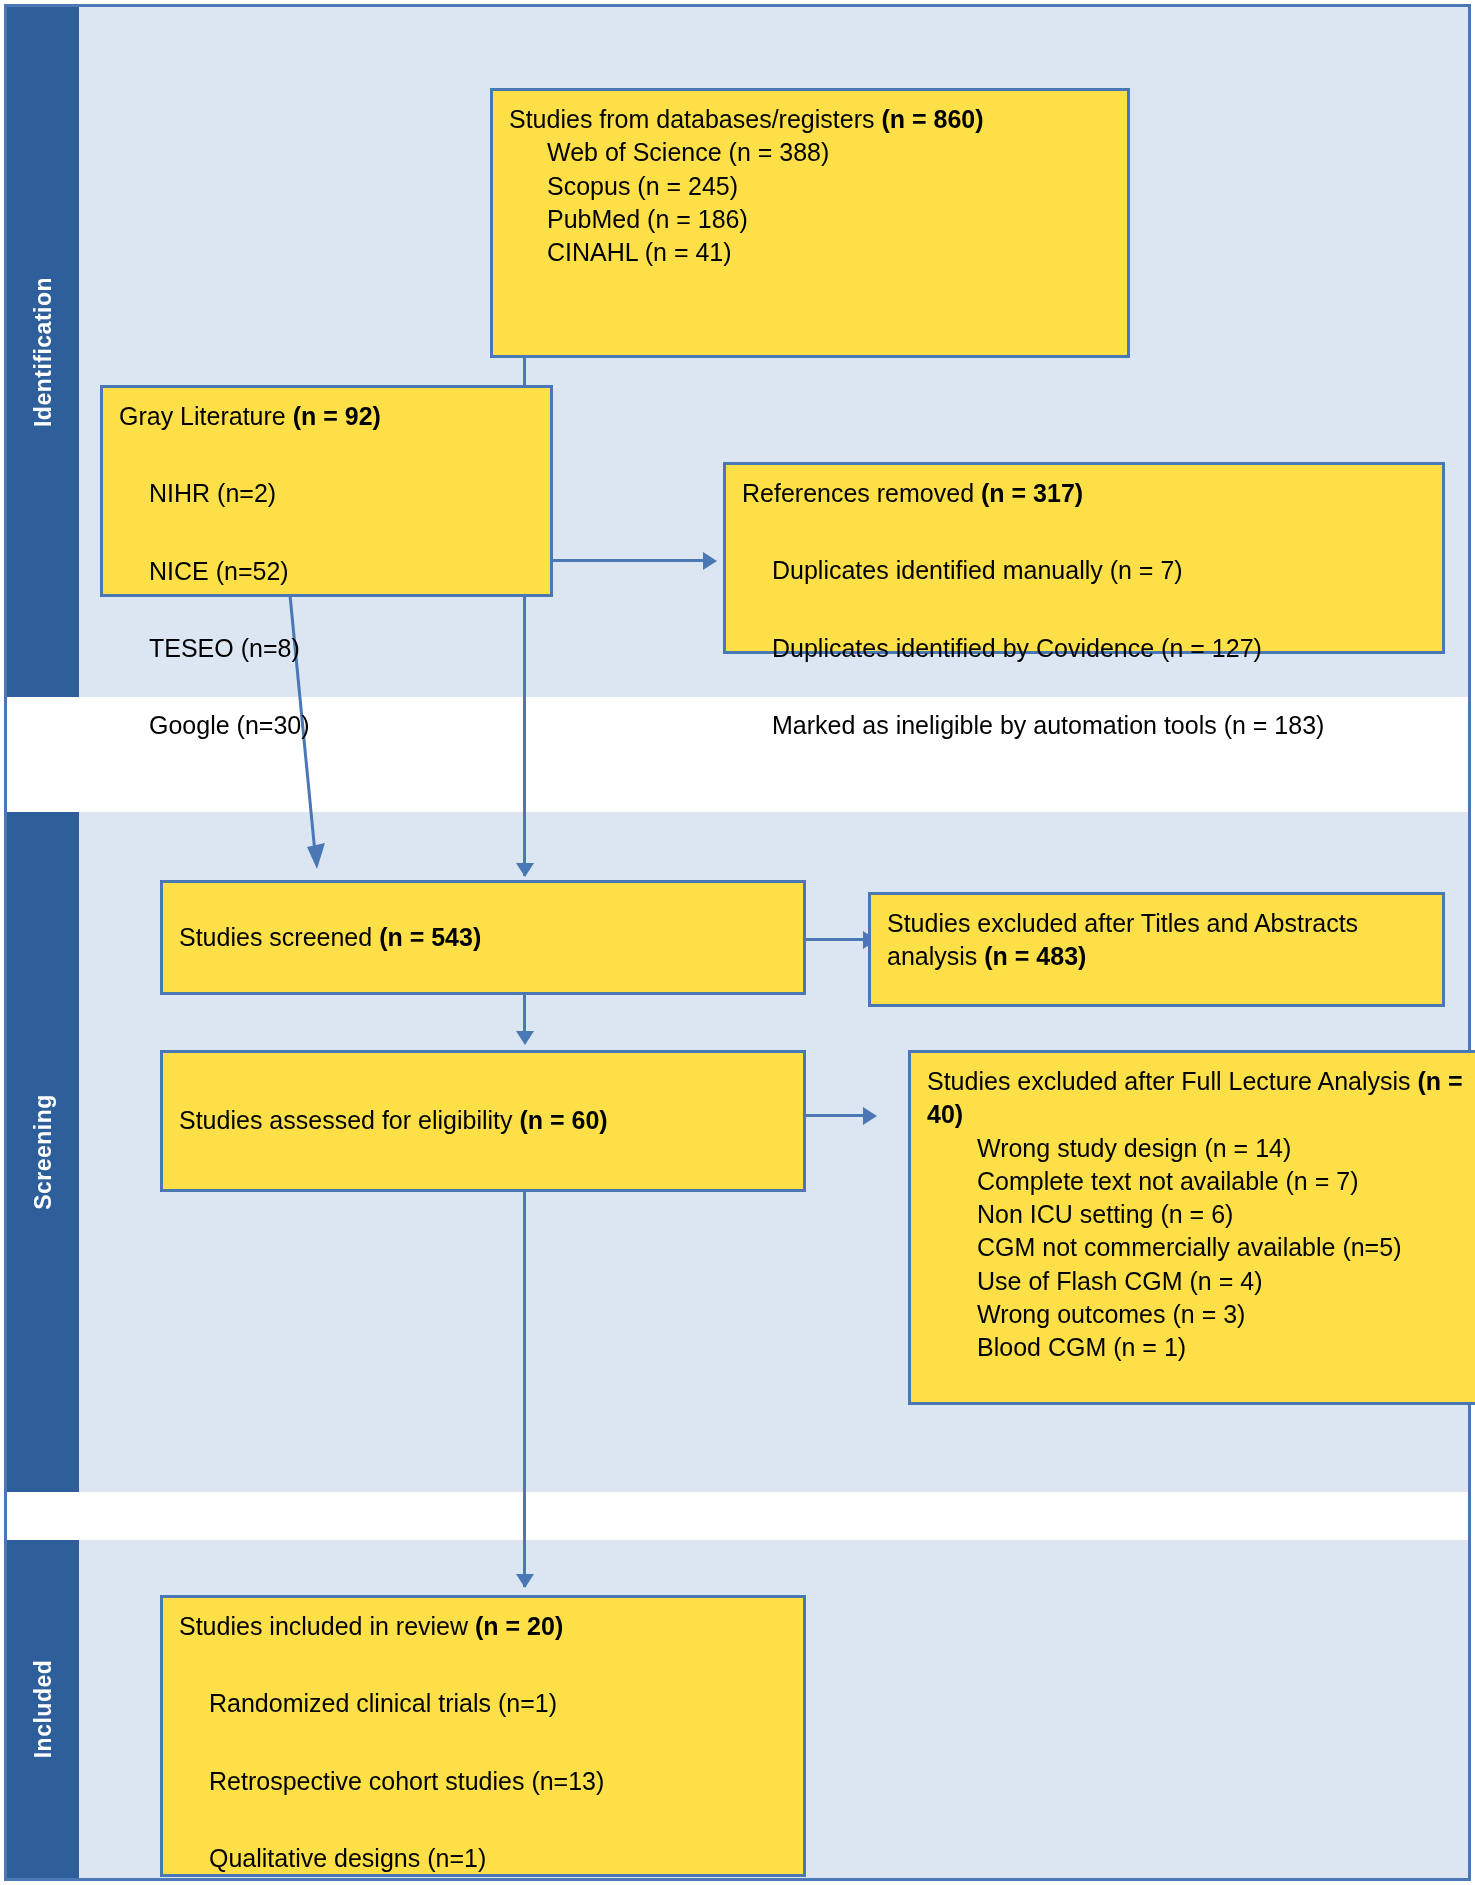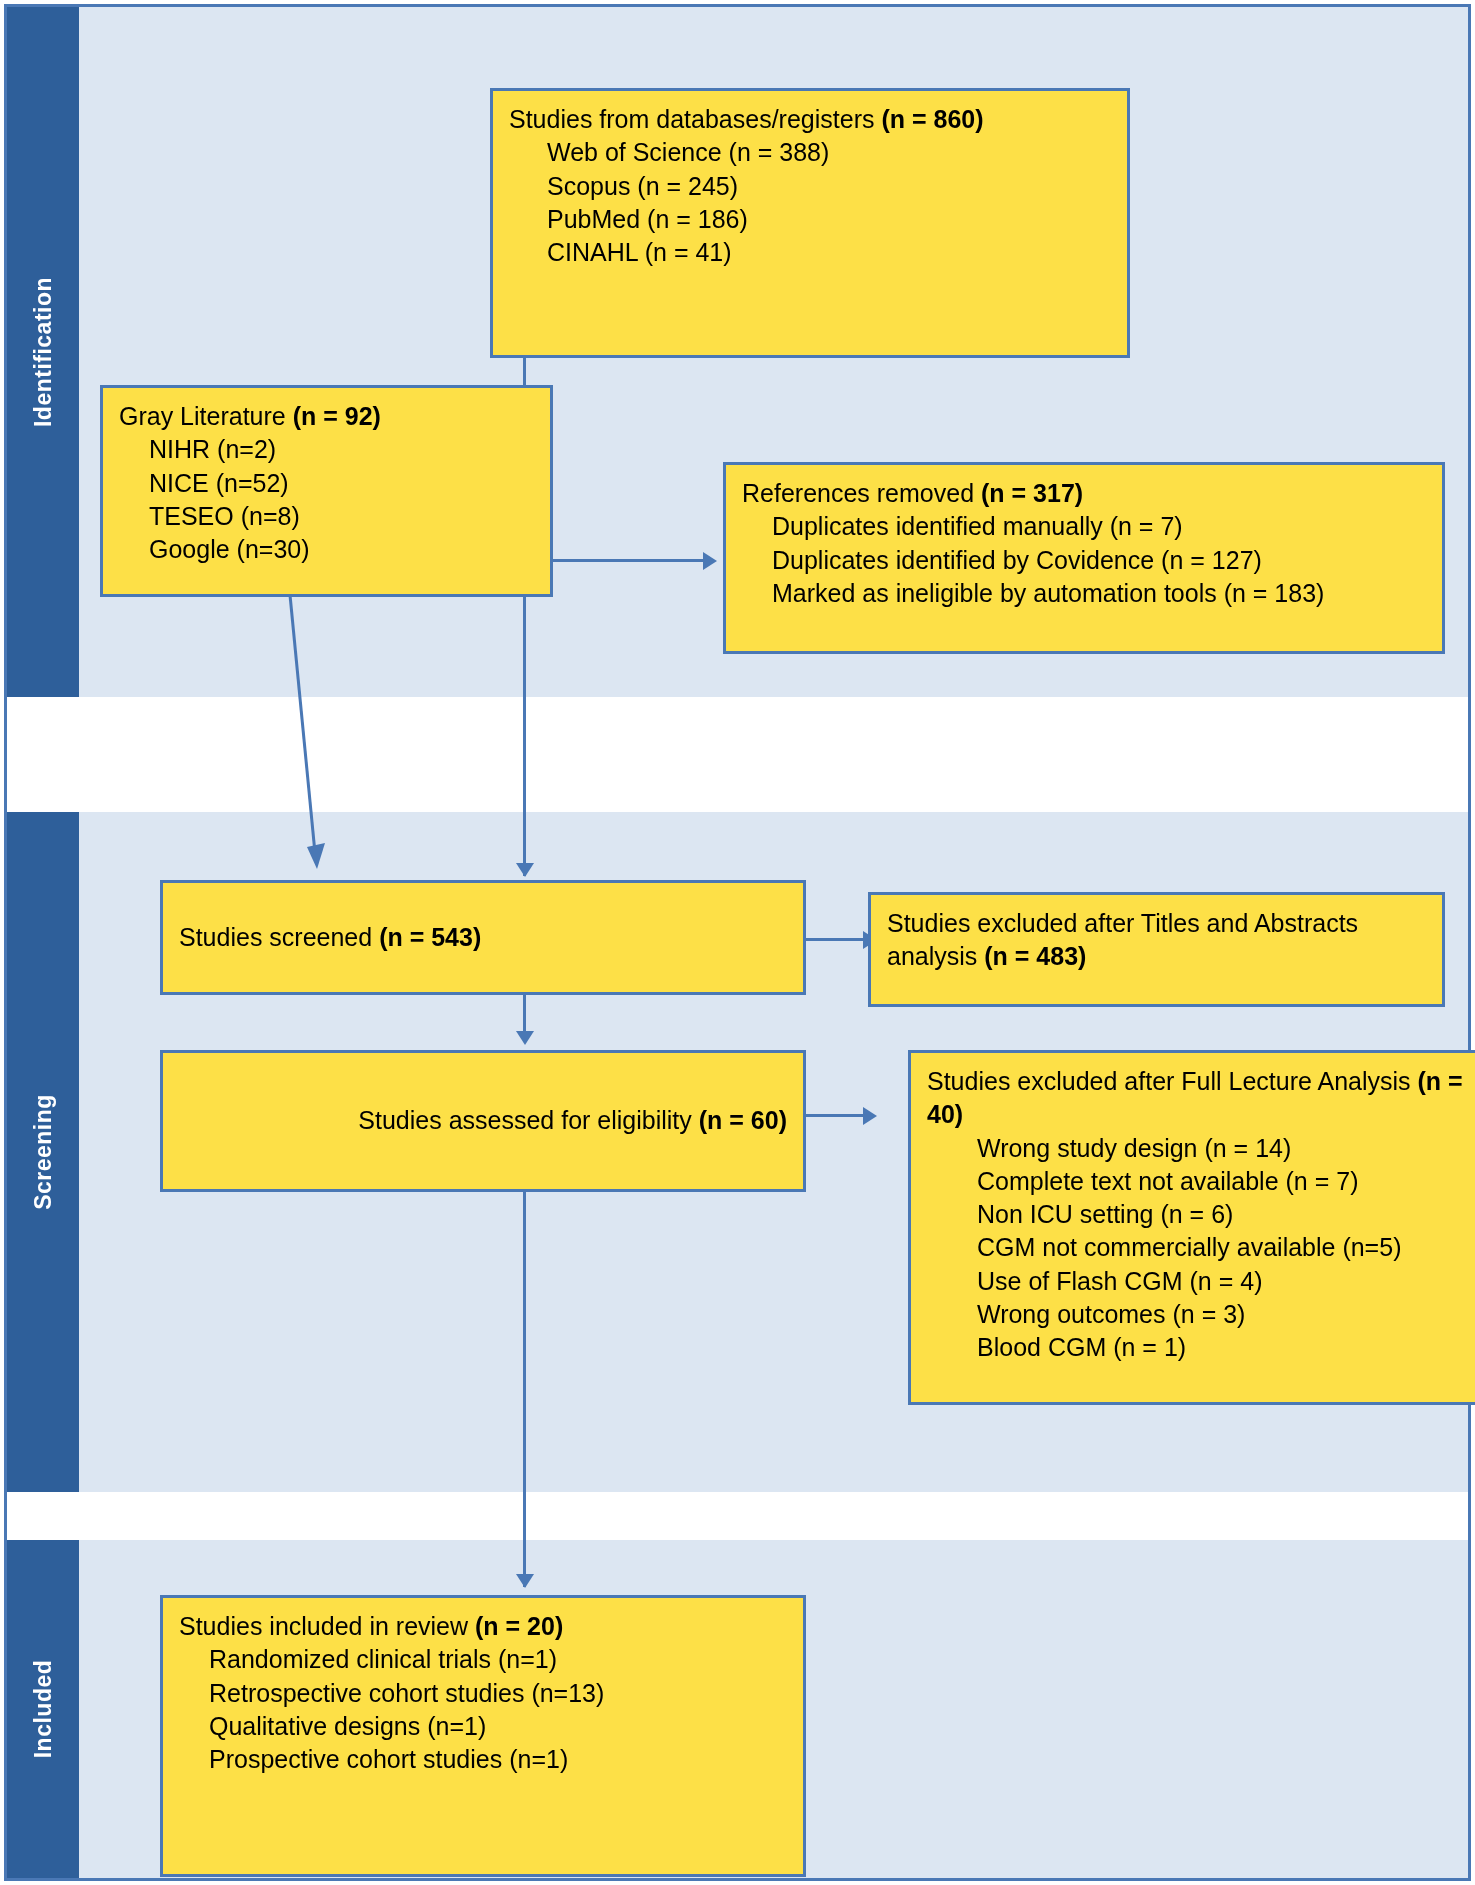--- a/index.html
+++ b/index.html
@@ -56,21 +56,21 @@
     box-sizing: border-box;
     padding: 12px 16px;
     font-size: 25px;
     color: #000000;
     line-height: 1.33;
   }
   .box .line {
     white-space: nowrap;
   }
   .box .indent1 { padding-left: 38px; }
-  .box .indent2 { padding-left: 30px; }
+  .box .indent2 { padding-left: 30px; margin-top: 44px; }
   .box .indent3 { padding-left: 50px; }
   .box b { font-weight: bold; }
   
   .conn {
     position: absolute;
     background: #4a78b5;
   }
   .conn-h { height: 3px; }
   .conn-v { width: 3px; }
   .arrow-down {
@@ -166,21 +166,21 @@
       <span>Studies screened </span><b>(n = 543)</b>
     </div>
   </div>
 
   <div class="box" style="left:868px; top:892px; width:577px; height:115px; display:flex; align-items:flex-start;">
     <div>
       <span>Studies excluded after Titles and Abstracts analysis </span><b>(n = 483)</b>
     </div>
   </div>
 
-  <div class="box" style="left:160px; top:1050px; width:646px; height:142px; display:flex; align-items:center;justify-content:flex-end;">
+  <div class="box" style="left:160px; top:1050px; width:646px; height:142px; display:flex; align-items:center;">
     <div class="line">
       <span>Studies assessed for eligibility </span><b>(n = 60)</b>
     </div>
   </div>
 
   <div class="box" style="left:908px; top:1050px; width:577px; height:355px;">
     <div>
       <span>Studies excluded after Full Lecture Analysis </span><b>(n = 40)</b>
     </div>
     <div class="line indent3">Wrong study design (n = 14)</div>

